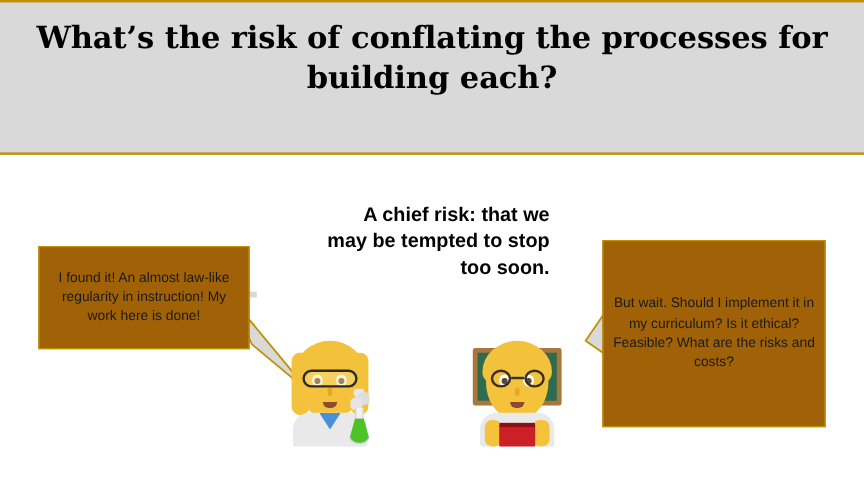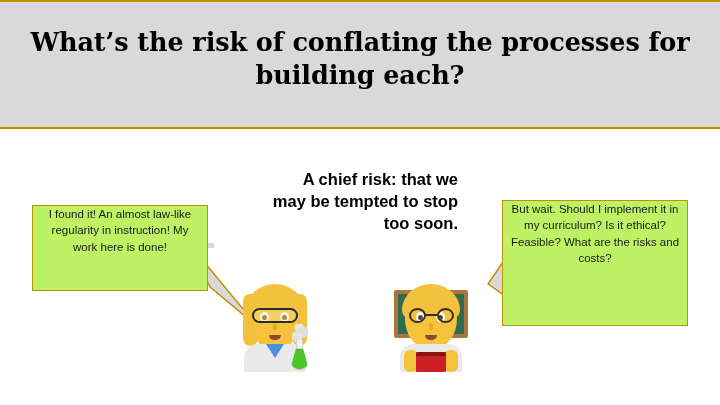--- a/index.html
+++ b/index.html
@@ -27,21 +27,21 @@
     background: #D9D9D9;
     border: 2px solid #BF9000;
     border-left: none;
     border-right: none;
     display: flex;
     align-items: flex-start;
     justify-content: center;
   }
   #title-banner-inner {
     width: 672px;
-    margin-top: 24px;
+    margin-top: 14px;
   }
   #page-title {
     margin: 0;
     text-align: center;
     font-family: "DejaVu Serif", "Liberation Serif", serif;
     font-weight: bold;
     font-size: 25.5px;
     line-height: 1.28;
     letter-spacing: -0.1px;
     color: #000000;
@@ -57,42 +57,43 @@
     font-weight: bold;
     line-height: 1.34;
     color: #000000;
     text-align: right;
   }
 
   
   .bubble {
     position: absolute;
     box-sizing: border-box;
-    background: #bef264;
+    background: #a16207;
     border: 1.5px solid #BF9000;
     color: #1a1a1a;
     text-align: center;
     font-size: 11.5px;
     line-height: 1.42;
     display: flex;
+    align-items: center;
     justify-content: center;
   }
   .bubble-text { width: 100%; padding: 0 6px; box-sizing: border-box; }
 
   #bubble-left {
     left: 32px;
     top: 205px;
     width: 176px;
     height: 86px;
   }
   #bubble-right {
     left: 502px;
     top: 200px;
     width: 186px;
-    height: 126px;
+    height: 156px;
   }
 
   
   .tail-svg {
     position: absolute;
     overflow: visible;
     pointer-events: none;
   }
   #tail-left-svg { left: 150px; top: 245px; width: 130px; height: 95px; }
   #tail-right-svg { left: 440px; top: 230px; width: 110px; height: 100px; }

